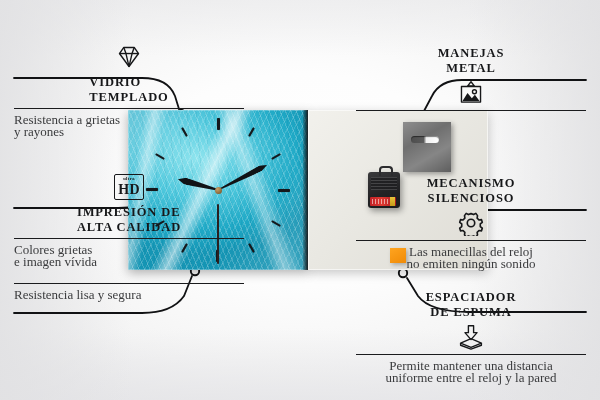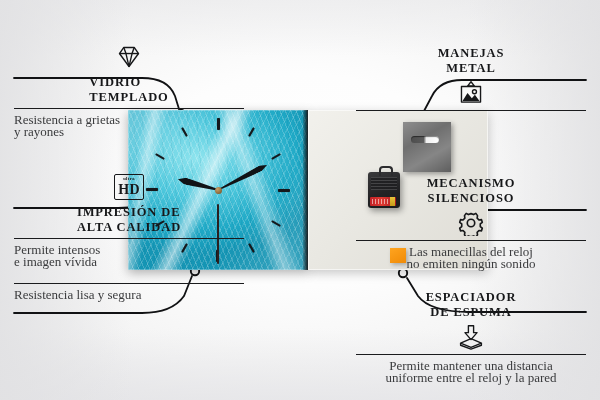--- a/index.html
+++ b/index.html
@@ -269,21 +269,21 @@
   <div class="callout left" style="left:14px;top:174px;">
     <div class="co-head">
       <span class="hd-badge">
         <span class="u">ultra</span>
         <span class="h">HD</span>
       </span>
       <div class="co-title">IMPRESIÓN DE
 ALTA CALIDAD</div>
     </div>
     <div class="co-rule"></div>
-    <div class="co-sub">Permite intensos
+    <div class="co-sub">Colores grietas
 e imagen vívida</div>
   </div>
 
   <div class="callout left" style="left:14px;top:279px;">
     <div class="co-rule"></div>
     <div class="co-sub">Resistencia lisa y segura</div>
   </div>
 
   <div class="callout right" style="left:356px;top:46px;">
     <div class="co-head">

